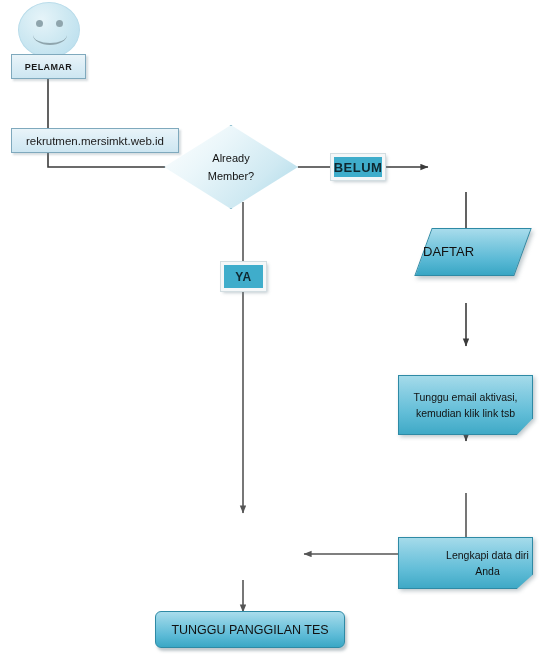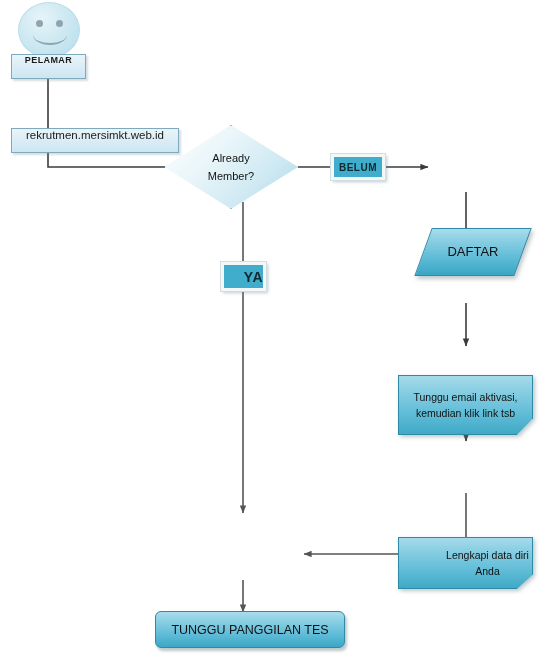--- a/index.html
+++ b/index.html
@@ -46,20 +46,21 @@
     border: 0 solid #8fa5ad;
     border-bottom-width: 2.5px;
     border-radius: 0 0 50% 50%;
   }
 
   
   .lightbox {
     background: linear-gradient(to bottom, #e9f4f9 0%, #d9ecf5 55%, #cde6f1 100%);
     border: 1px solid #7fa9bd;
     display: flex;
+    align-items: center;
     justify-content: center;
     color: #1a1a1a;
     box-shadow: 2px 2px 2px rgba(120,140,150,.30);
   }
 
   
   .labelbox {
     background: #3fadcb;
     border: 3px solid #f4f7f8;
     outline: 1px solid #d2dde1;
@@ -88,21 +89,21 @@
     border: 1px solid #2e8aa5;
     clip-path: polygon(0 0, 100% 0, 100% 72%, 88% 100%, 0 100%);
   }
   .docshape .txt { position: relative; z-index: 2; line-height: 1.55; }
 
   
   .para {
     position: relative;
     display: flex;
     align-items: center;
-    justify-content: center;
+    justify-content: flex-start;
     color: #111;
     text-align: center;
     filter: drop-shadow(2px 3px 2px rgba(110,130,140,.45));
   }
   .para .body {
     position: absolute;
     left: 0; top: 0; right: 0; bottom: 0;
     background: linear-gradient(to bottom, #a8dcec 0%, #84cce1 30%, #5cbad6 65%, #38a6c4 100%);
     border: 1px solid #2e8aa5;
     transform: skewX(-20deg);
@@ -185,25 +186,25 @@
   </div>
 
   <div class="node diamond" style="left:164px; top:125px; width:134px; height:84px; font-size:11px;">
     <span class="body"></span>
     <span class="txt">
       <span>Already</span><br>
       <span>Member?</span>
     </span>
   </div>
 
-  <div class="node labelbox" style="left:331px; top:154px; width:54px; height:26px; font-size:10px; font-weight:bold; letter-spacing:.5px;">
+  <div class="node labelbox" style="left:331px; top:154px; width:54px; height:26px; font-size:13px; font-weight:bold; letter-spacing:.5px;">
     <span>BELUM</span>
   </div>
 
-  <div class="node labelbox" style="left:221px; top:262px; width:45px; height:29px; font-size:14px; font-weight:bold; letter-spacing:.5px;justify-content:flex-end;">
+  <div class="node labelbox" style="left:221px; top:262px; width:45px; height:29px; font-size:12px; font-weight:bold; letter-spacing:.5px;">
     <span>YA</span>
   </div>
 
   <div class="node para" style="left:423px; top:144px; width:100px; height:48px; font-size:13px;">
     <span class="body"></span>
     <span class="txt">DAFTAR</span>
   </div>
 
   <div class="node docshape" style="left:398px; top:243px; width:135px; height:60px; font-size:10.5px;">
     <span class="body"></span>

